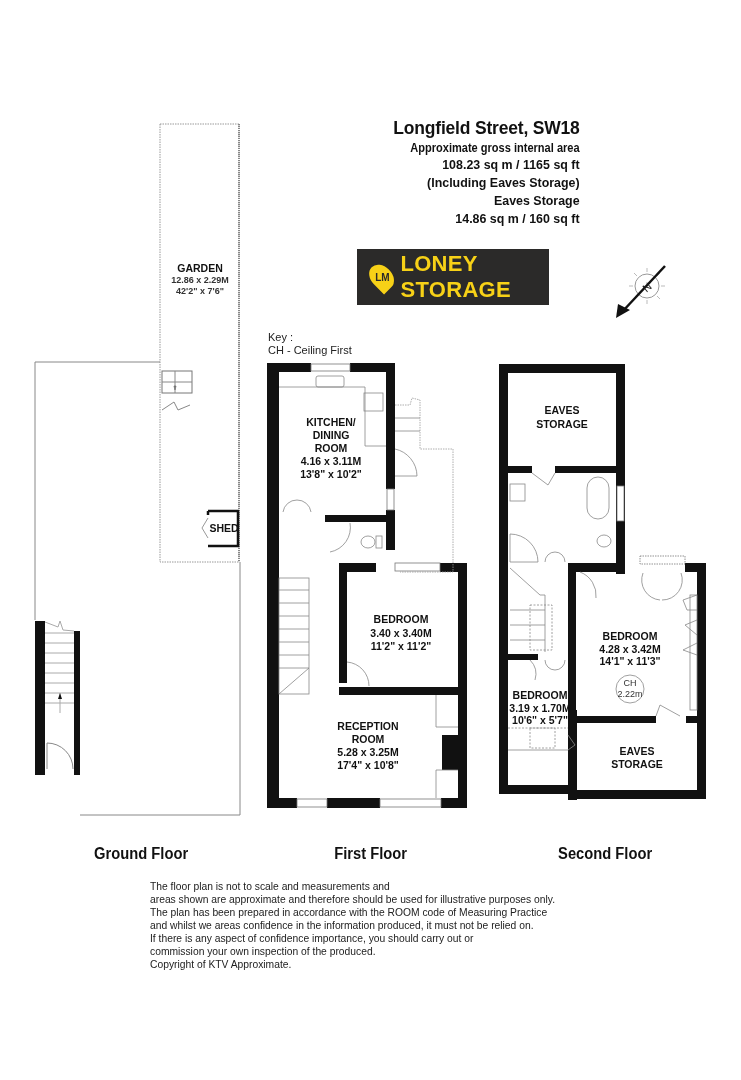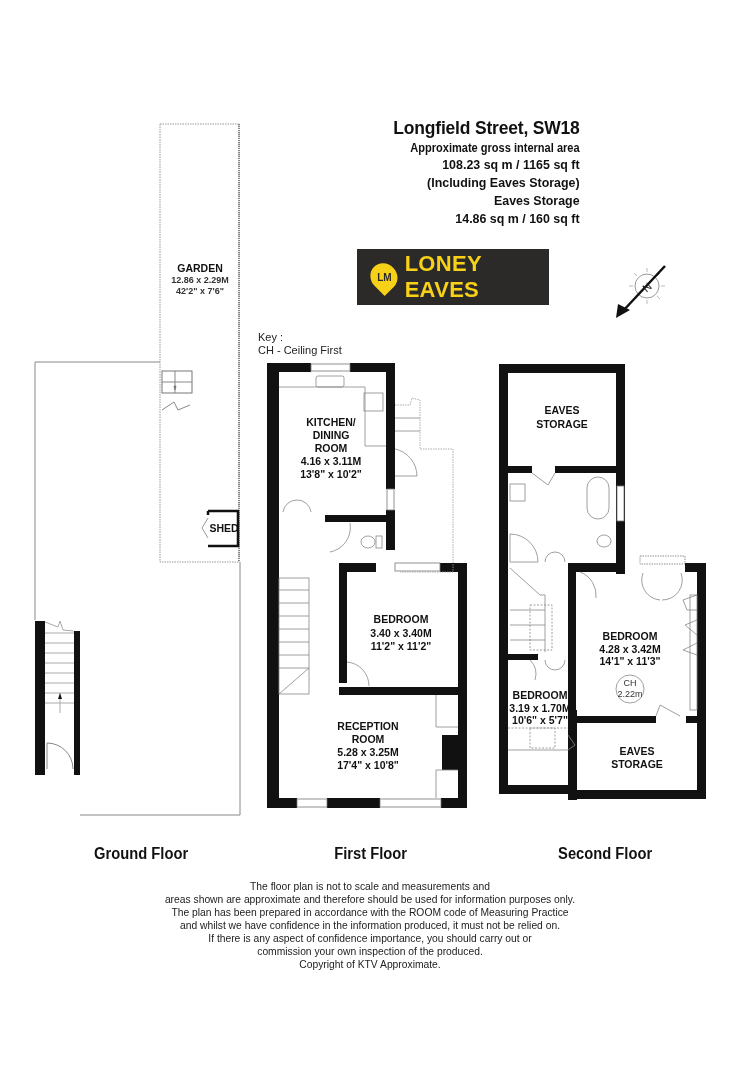--- a/index.html
+++ b/index.html
@@ -6,43 +6,43 @@
   body { width:741px; height:1080px; position:relative; overflow:hidden; font-family:"Liberation Sans", sans-serif; color:#111; }
   .header { position:absolute; left:330px; top:116px; width:260px; text-align:right; }
   .title { font-size:19px; font-weight:bold; letter-spacing:-0.2px; line-height:24px; transform:scaleX(0.92); }
   .sub { font-size:12px; font-weight:bold; line-height:16px; transform:scaleX(0.92); }
   .big { font-size:13.5px; font-weight:bold; line-height:18px; transform:scaleX(0.92); }
   .logo { position:absolute; left:357px; top:249px; width:192px; height:56px; background:#2b2a29; display:flex; align-items:center; padding-left:10px; box-sizing:border-box; }
   .logo-pin { width:28px; height:28px; background:#f7d117; border-radius:50% 50% 50% 0; transform:rotate(-45deg); display:flex; align-items:center; justify-content:center; margin-right:8px; margin-left:4px; }
   .logo-pin span { transform:rotate(45deg); font-size:10px; font-weight:bold; color:#2b2a29; }
   .logo-text { color:#f7d117; font-size:22px; font-weight:bold; letter-spacing:0.3px; }
   .floor-label { position:absolute; top:845px; font-size:16px; font-weight:bold; transform:scaleX(0.92); }
-  .disclaimer { position:absolute; left:150px; top:880px; width:440px; text-align:center; font-size:10.3px; line-height:13px; color:#222; }
-  .key { position:absolute; left:258px; top:331px; font-size:11px; line-height:13px; color:#222; }
+  .disclaimer { position:absolute; left:150px; top:880px; width:440px; text-align:left; font-size:10.3px; line-height:13px; color:#222; }
+  .key { position:absolute; left:268px; top:331px; font-size:11px; line-height:13px; color:#222; }
   svg { position:absolute; left:0; top:0; }
   .rl { font-family:"Liberation Sans", sans-serif; font-weight:bold; font-size:10.5px; fill:#111; text-anchor:middle; }
   .rs { font-family:"Liberation Sans", sans-serif; font-size:9px; fill:#333; text-anchor:middle; }
 </style>
 </head>
 <body>
 
 <div class="header">
   <div class="title">Longfield Street, SW18</div>
   <div class="sub">Approximate gross internal area</div>
   <div class="big">108.23 sq m / 1165 sq ft</div>
   <div class="big">(Including Eaves Storage)</div>
   <div class="big">Eaves Storage</div>
   <div class="big">14.86 sq m / 160 sq ft</div>
 </div>
 
 <div class="logo">
   <div class="logo-pin">
       <span>LM</span>
     </div>
-  <div class="logo-text">LONEY EAVES</div>
+  <div class="logo-text">LONEY STORAGE</div>
 </div>
 
 <div class="key">
   <div>Key :</div>
   <div>CH - Ceiling First</div>
 </div>
 
 <svg width="741" height="1080" viewBox="0 0 741 1080">
 
   <g>
@@ -255,19 +255,19 @@
   <text class="rl" x="637" y="755">EAVES</text>
   <text class="rl" x="637" y="768">STORAGE</text>
 </svg>
 
 <div class="floor-label" style="left:90px;">Ground Floor</div>
 <div class="floor-label" style="left:331px;">First Floor</div>
 <div class="floor-label" style="left:554px;">Second Floor</div>
 
 <div class="disclaimer">
   <div>The floor plan is not to scale and measurements and</div>
-  <div>areas shown are approximate and therefore should be used for information purposes only.</div>
+  <div>areas shown are approximate and therefore should be used for illustrative purposes only.</div>
   <div>The plan has been prepared in accordance with the ROOM code of Measuring Practice</div>
-  <div>and whilst we have confidence in the information produced, it must not be relied on.</div>
+  <div>and whilst we areas confidence in the information produced, it must not be relied on.</div>
   <div>If there is any aspect of confidence importance, you should carry out or</div>
   <div>commission your own inspection of the produced.</div>
   <div>Copyright of KTV Approximate.</div>
 </div>
 
 </body></html>

